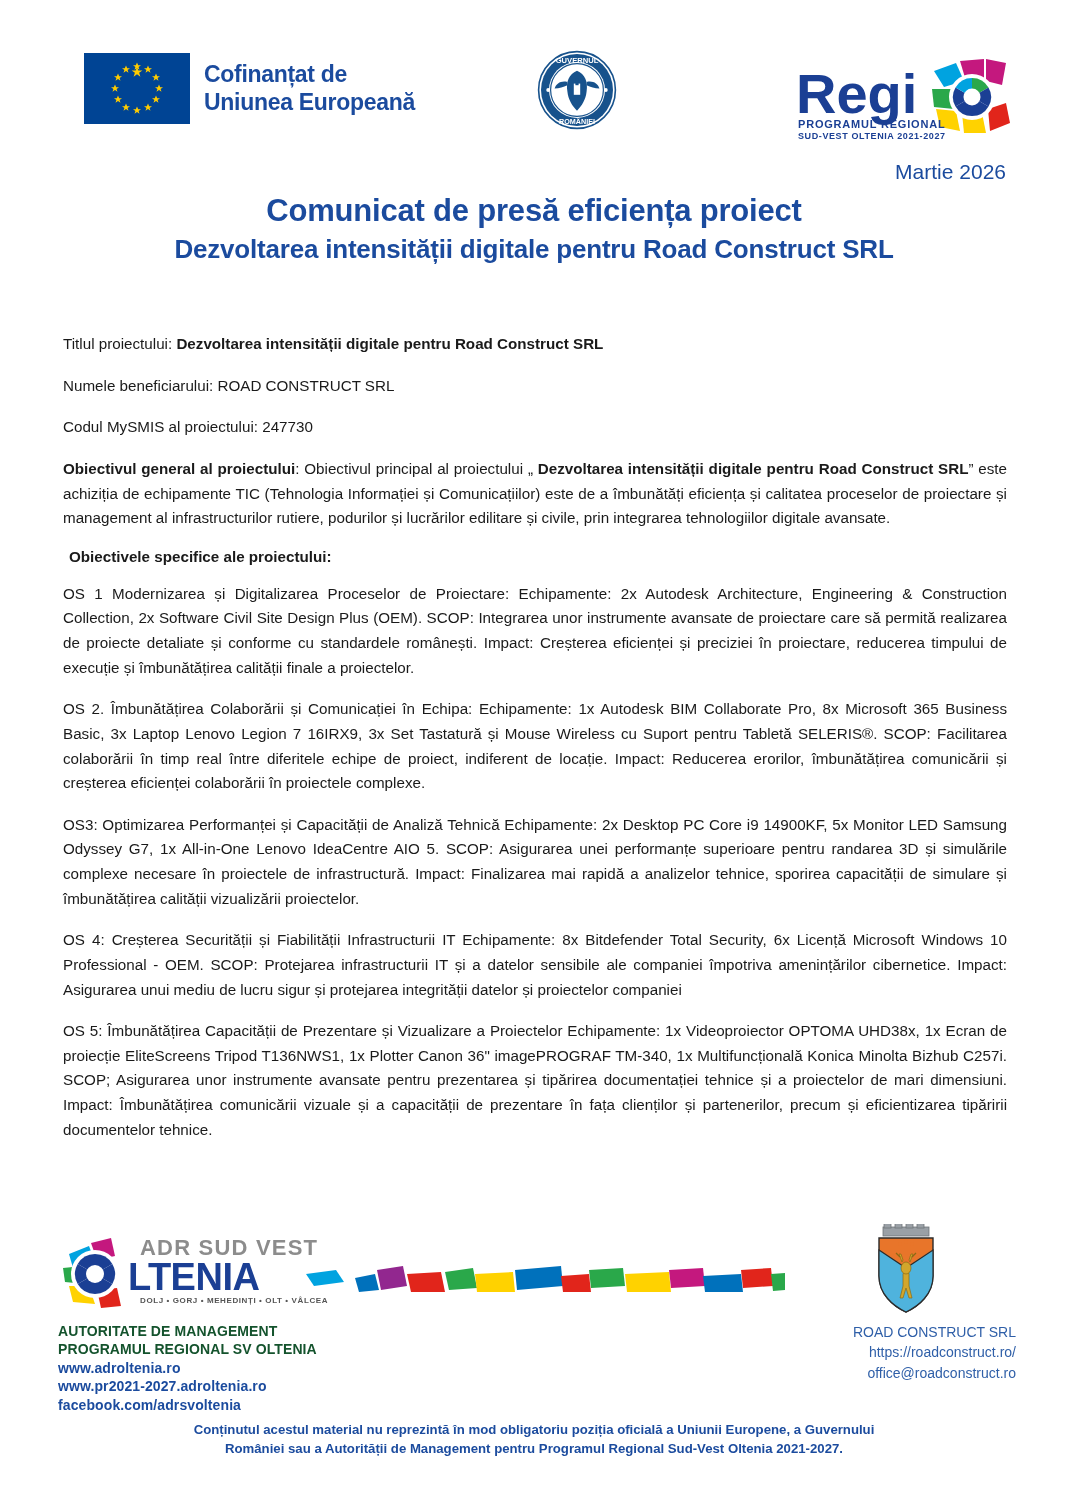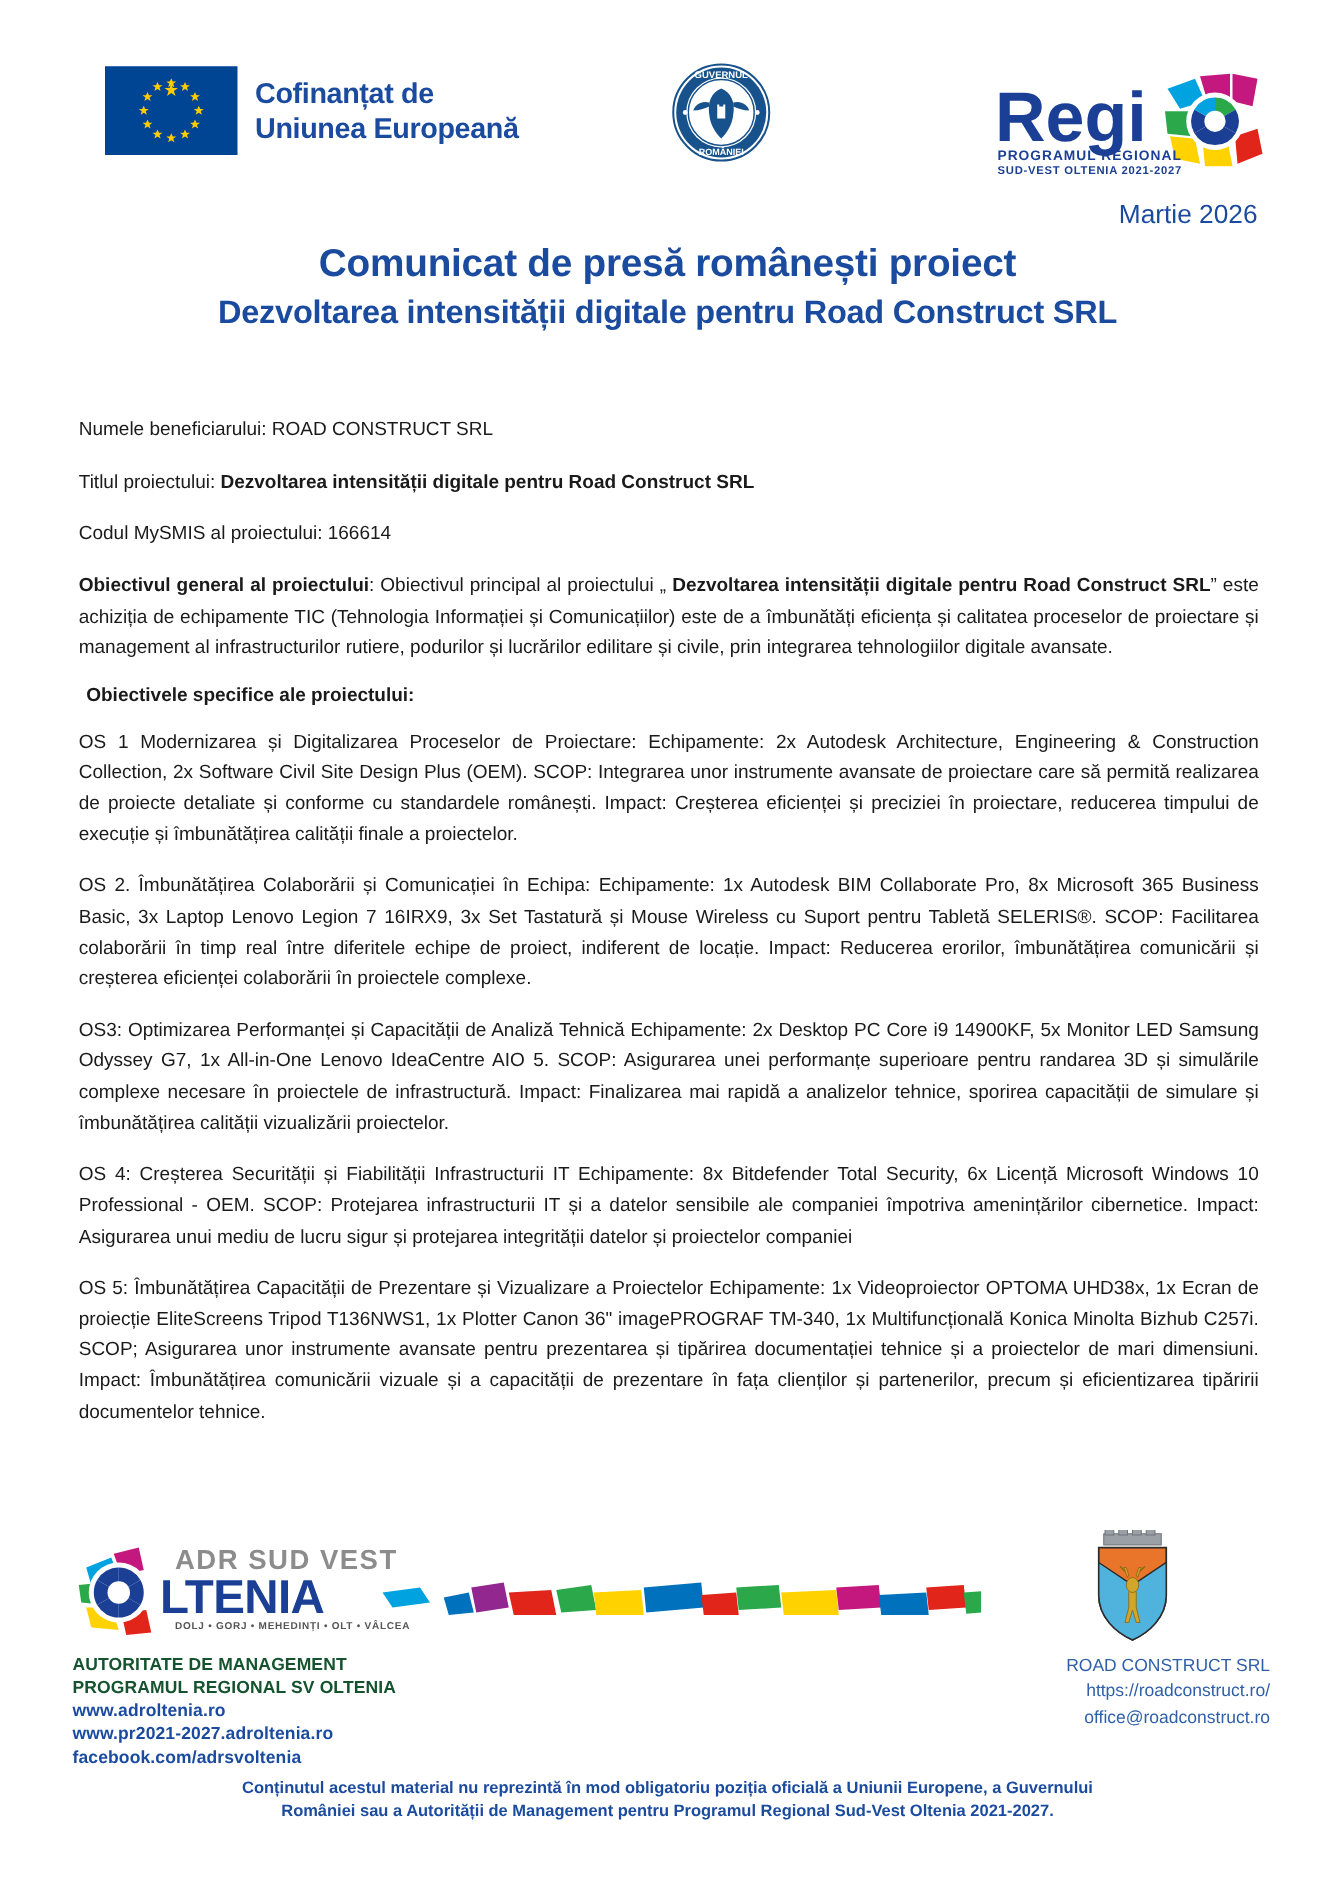--- a/index.html
+++ b/index.html
@@ -319,31 +319,31 @@
         </g>
         <text x="4" y="73" font-size="11" font-family="Liberation Sans, sans-serif" font-weight="bold" fill="#1b3f94" letter-spacing="0.8">PROGRAMUL REGIONAL</text>
         <text x="4" y="84" font-size="9" font-family="Liberation Sans, sans-serif" font-weight="bold" fill="#1b3f94" letter-spacing="0.6">SUD-VEST OLTENIA 2021-2027</text>
       </svg>
     </div>
   </div>
 
   <div class="doc-date">Martie 2026</div>
 
   <div class="title-block">
-    <div class="title-line1">Comunicat de presă românești proiect</div>
+    <div class="title-line1">Comunicat de presă eficiența proiect</div>
     <div class="title-line2">Dezvoltarea intensității digitale pentru Road Construct SRL</div>
   </div>
 
   <div class="body-content">
 
+    <p class="para nojust"><span>Titlul proiectului: </span><b>Dezvoltarea intensității digitale pentru Road Construct SRL</b></p>
+
     <p class="para nojust">Numele beneficiarului: ROAD CONSTRUCT SRL</p>
 
-    <p class="para nojust"><span>Titlul proiectului: </span><b>Dezvoltarea intensității digitale pentru Road Construct SRL</b></p>
-
-    <p class="para nojust">Codul MySMIS al proiectului: 166614</p>
+    <p class="para nojust">Codul MySMIS al proiectului: 247730</p>
 
     <p class="para"><b>Obiectivul general al proiectului</b><span>: Obiectivul principal al proiectului „ </span><b>Dezvoltarea intensității digitale pentru Road Construct SRL</b><span>” este achiziția de echipamente TIC (Tehnologia Informației și Comunicațiilor) este de a îmbunătăți eficiența și calitatea proceselor de proiectare și management al infrastructurilor rutiere, podurilor și lucrărilor edilitare și civile, prin integrarea tehnologiilor digitale avansate.</span></p>
 
     <p class="para-heading">Obiectivele specifice ale proiectului:</p>
 
     <p class="para">OS 1 Modernizarea și Digitalizarea Proceselor de Proiectare: Echipamente: 2x Autodesk Architecture, Engineering &amp; Construction Collection, 2x Software Civil Site Design Plus (OEM). SCOP: Integrarea unor instrumente avansate de proiectare care să permită realizarea de proiecte detaliate și conforme cu standardele românești. Impact: Creșterea eficienței și preciziei în proiectare, reducerea timpului de execuție și îmbunătățirea calității finale a proiectelor.</p>
     <p class="para">OS 2. Îmbunătățirea Colaborării și Comunicației în Echipa: Echipamente: 1x Autodesk BIM Collaborate Pro, 8x Microsoft 365 Business Basic, 3x Laptop Lenovo Legion 7 16IRX9, 3x Set Tastatură și Mouse Wireless cu Suport pentru Tabletă SELERIS®. SCOP: Facilitarea colaborării în timp real între diferitele echipe de proiect, indiferent de locație. Impact: Reducerea erorilor, îmbunătățirea comunicării și creșterea eficienței colaborării în proiectele complexe.</p>
     <p class="para">OS3: Optimizarea Performanței și Capacității de Analiză Tehnică Echipamente: 2x Desktop PC Core i9 14900KF, 5x Monitor LED Samsung Odyssey G7, 1x All-in-One Lenovo IdeaCentre AIO 5. SCOP: Asigurarea unei performanțe superioare pentru randarea 3D și simulările complexe necesare în proiectele de infrastructură. Impact: Finalizarea mai rapidă a analizelor tehnice, sporirea capacității de simulare și îmbunătățirea calității vizualizării proiectelor.</p>
     <p class="para">OS 4: Creșterea Securității și Fiabilității Infrastructurii IT Echipamente: 8x Bitdefender Total Security, 6x Licență Microsoft Windows 10 Professional - OEM. SCOP: Protejarea infrastructurii IT și a datelor sensibile ale companiei împotriva amenințărilor cibernetice. Impact: Asigurarea unui mediu de lucru sigur și protejarea integrității datelor și proiectelor companiei</p>
     <p class="para">OS 5: Îmbunătățirea Capacității de Prezentare și Vizualizare a Proiectelor Echipamente: 1x Videoproiector OPTOMA UHD38x, 1x Ecran de proiecție EliteScreens Tripod T136NWS1, 1x Plotter Canon 36" imagePROGRAF TM-340, 1x Multifuncțională Konica Minolta Bizhub C257i. SCOP; Asigurarea unor instrumente avansate pentru prezentarea și tipărirea documentației tehnice și a proiectelor de mari dimensiuni. Impact: Îmbunătățirea comunicării vizuale și a capacității de prezentare în fața clienților și partenerilor, precum și eficientizarea tipăririi documentelor tehnice.</p>

